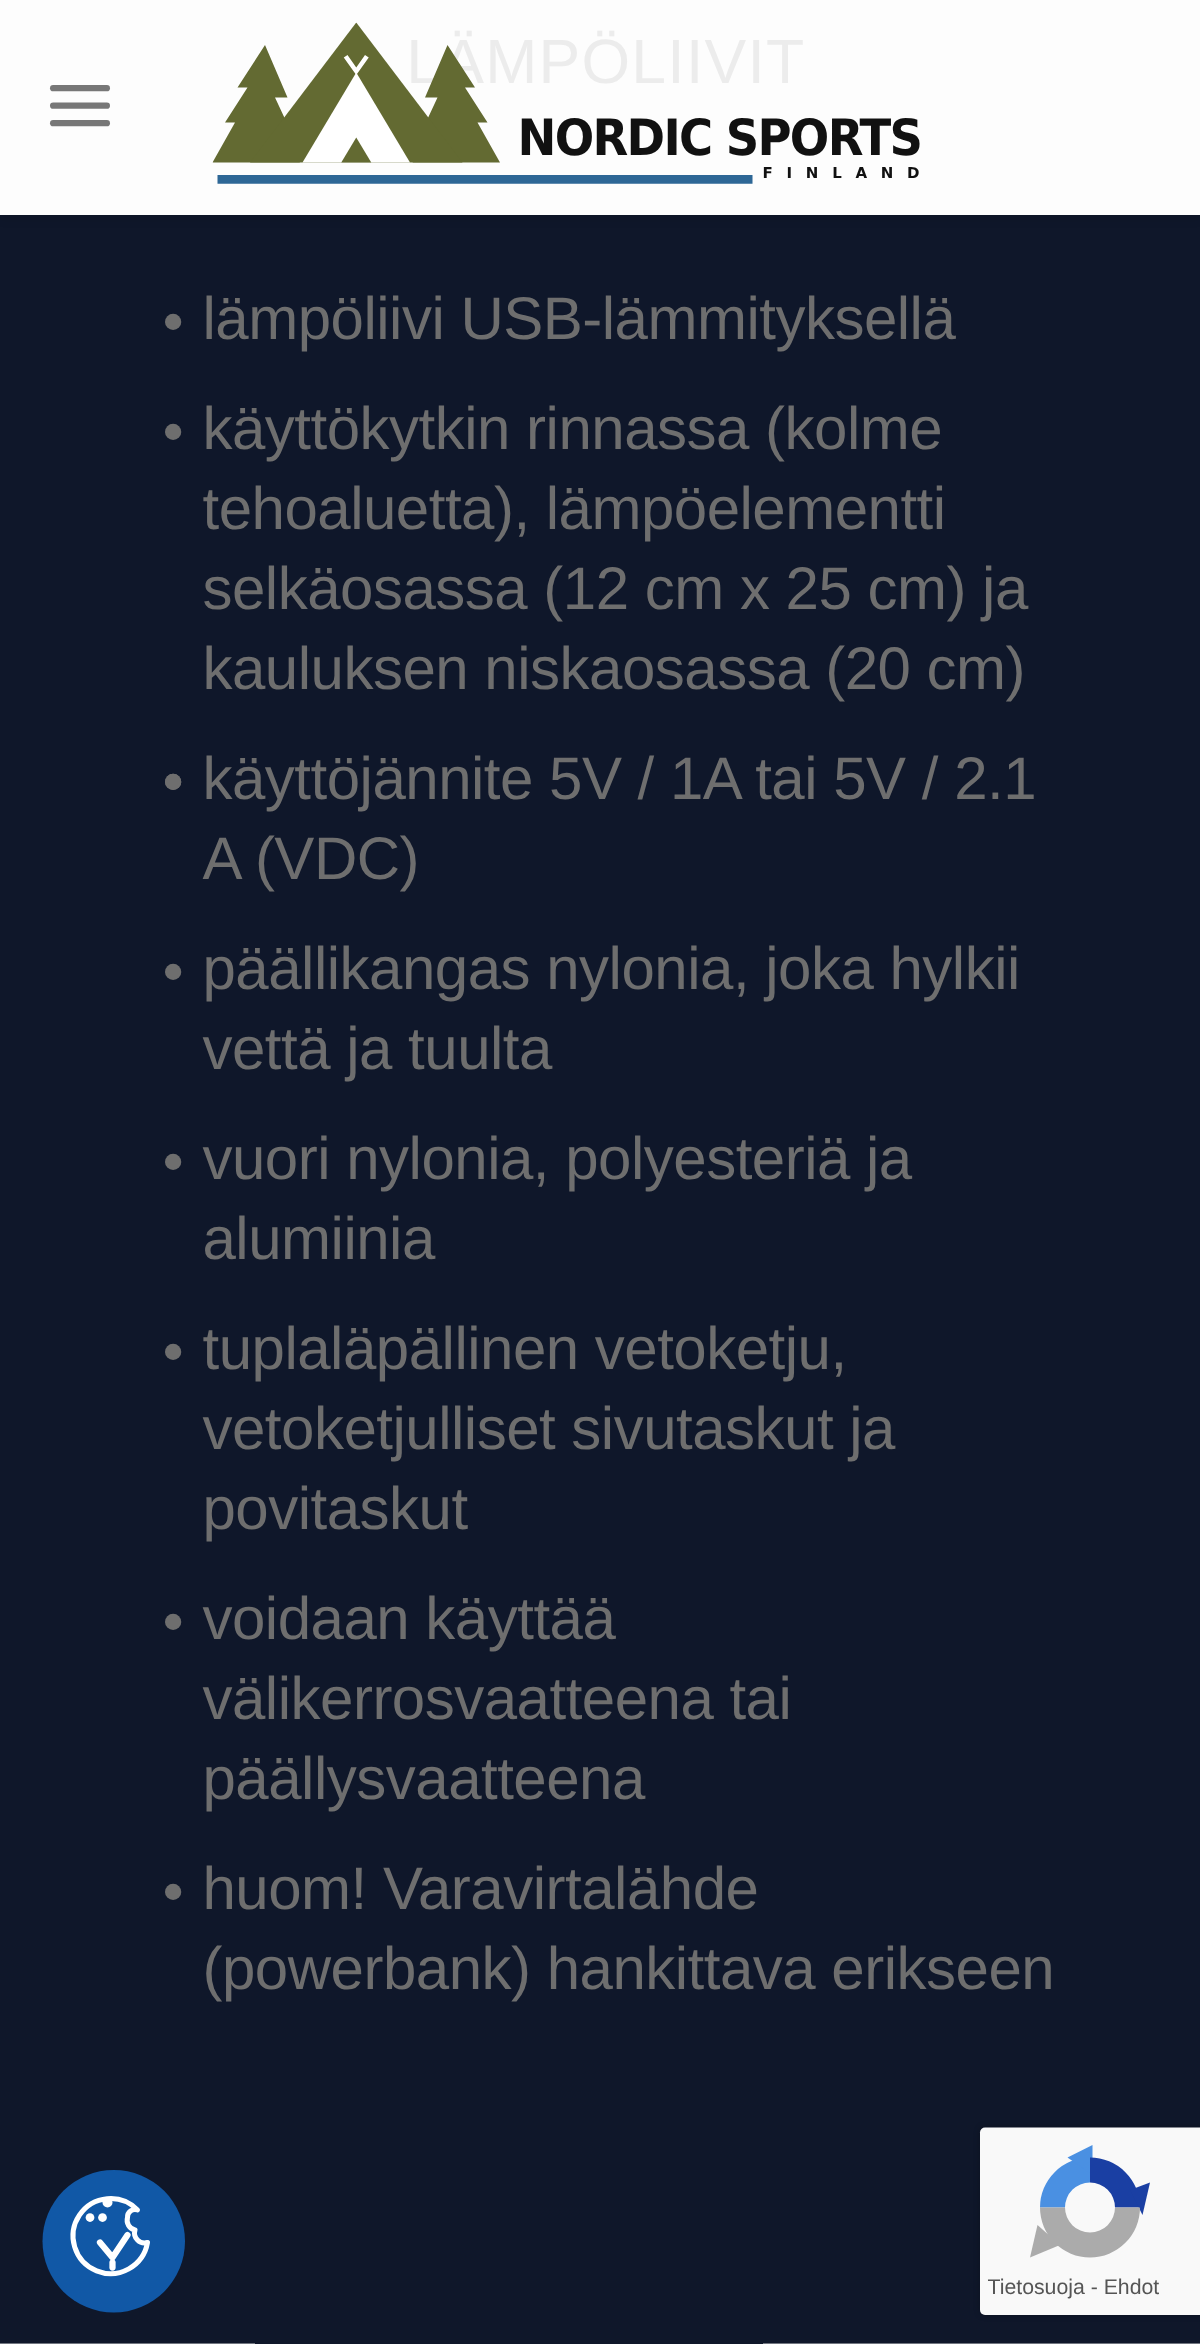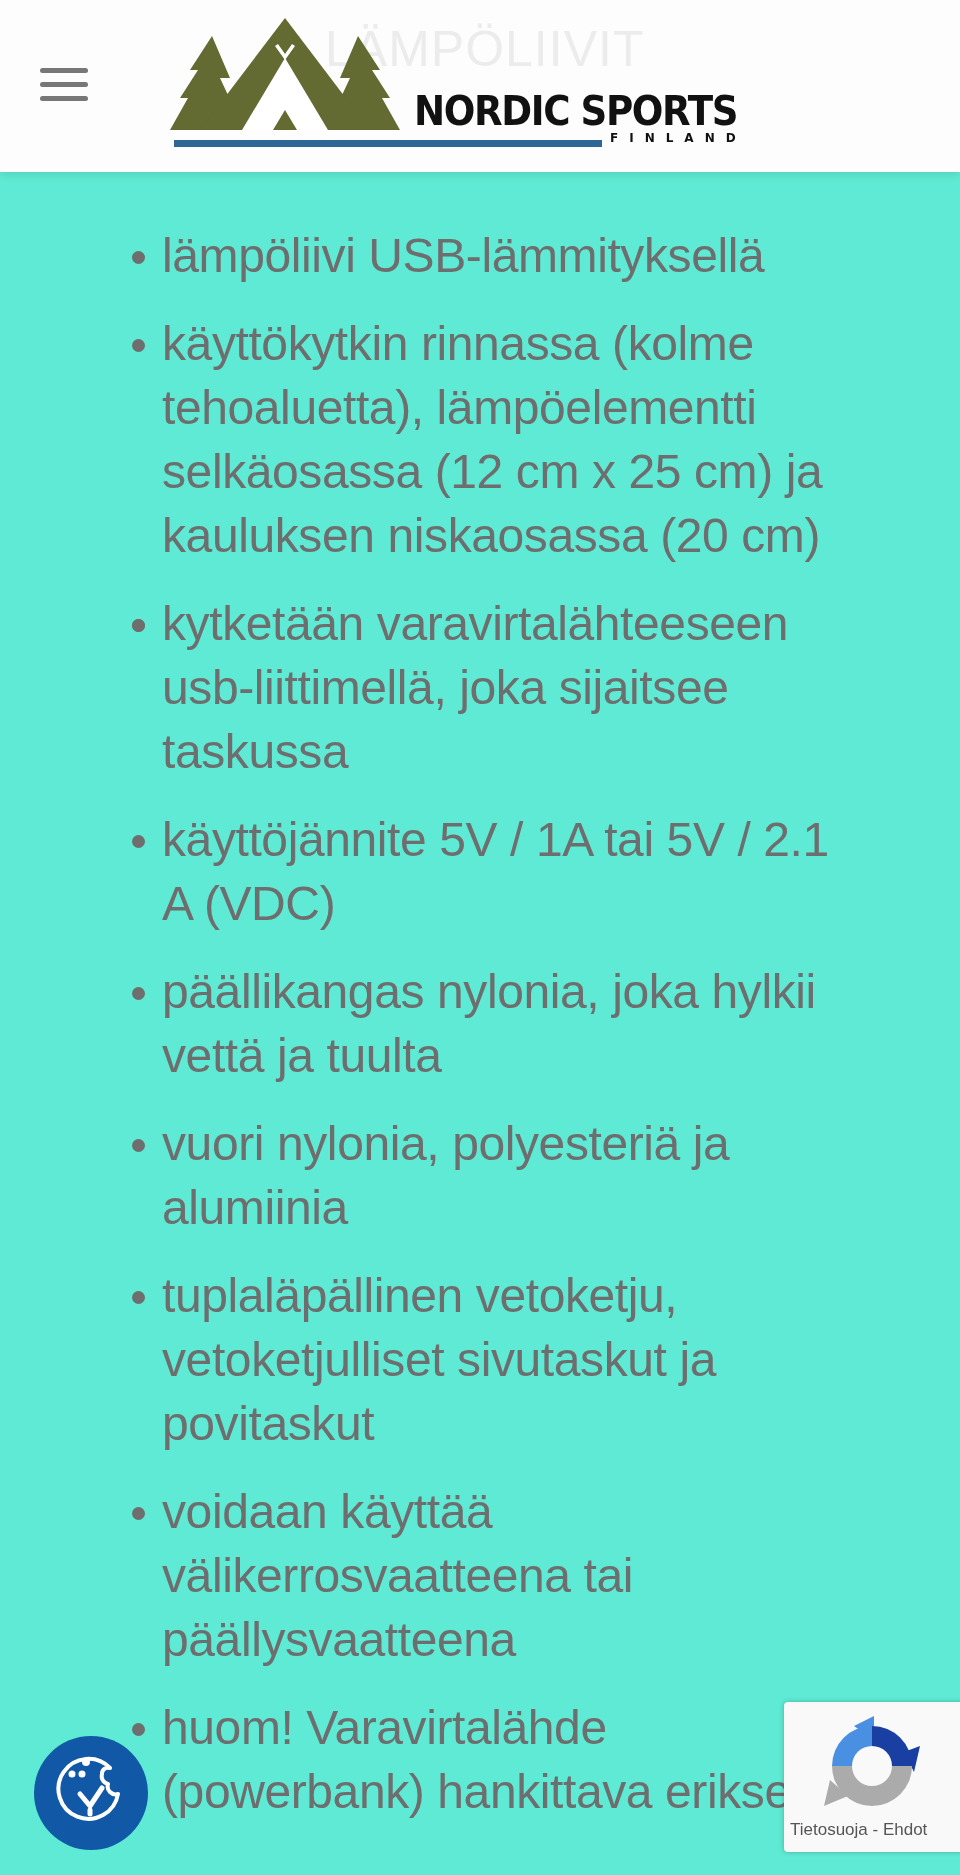--- a/index.html
+++ b/index.html
@@ -1,21 +1,21 @@
 <!DOCTYPE html>
 <html><head>
 <meta charset="utf-8">
 <style>
   * { box-sizing: border-box; margin: 0; padding: 0; }
   html, body {
     width: 960px; height: 1875px; overflow: hidden;
     background: #ffffff;
     font-family: "Liberation Sans", "DejaVu Sans", sans-serif;
   }
-  .page { position: relative; width: 960px; height: 1875px; background: #5eead4; }
+  .page { position: relative; width: 960px; height: 1875px; background: #0f172a; }
 
   
   .header {
     position: absolute; left: 0; top: 0; width: 960px; height: 172px;
     background: #fdfdfd;
     box-shadow: 0 3px 8px rgba(0,0,0,0.10);
     z-index: 5;
   }
   .menu-btn {
     position: absolute; left: 36px; top: 62px; width: 56px; height: 44px;
@@ -124,21 +124,20 @@
       <div class="logo-word">NORDIC SPORTS</div>
       <div class="logo-sub">FINLAND</div>
     </div>
   </header>
 
   <main class="content">
     <ul class="features">
       <li><span class="bullet"></span><span>lämpöliivi USB-lämmityksellä</span></li>
       <li><span class="bullet"></span><span>käyttökytkin rinnassa (kolme tehoaluetta), lämpöelementti selkäosassa (12 cm x 25 cm) ja kauluksen niskaosassa (20 cm)</span></li>
       <li><span class="bullet"></span></li>
-      <li><span class="bullet"></span><span>kytketään varavirtalähteeseen usb-liittimellä, joka sijaitsee taskussa</span></li>
       <li><span class="bullet"></span><span>käyttöjännite 5V / 1A tai 5V / 2.1 A (VDC)</span></li>
       <li><span class="bullet"></span><span>päällikangas nylonia, joka hylkii vettä ja tuulta</span></li>
       <li><span class="bullet"></span><span>vuori nylonia, polyesteriä ja alumiinia</span></li>
       <li><span class="bullet"></span><span>tuplaläpällinen vetoketju, vetoketjulliset sivutaskut ja povitaskut</span></li>
       <li><span class="bullet"></span><span>voidaan käyttää välikerrosvaatteena tai päällysvaatteena</span></li>
       <li><span class="bullet"></span><span>huom! Varavirtalähde (powerbank) hankittava erikseen</span></li>
     </ul>
   </main>
 
   <div class="cookie-btn">

